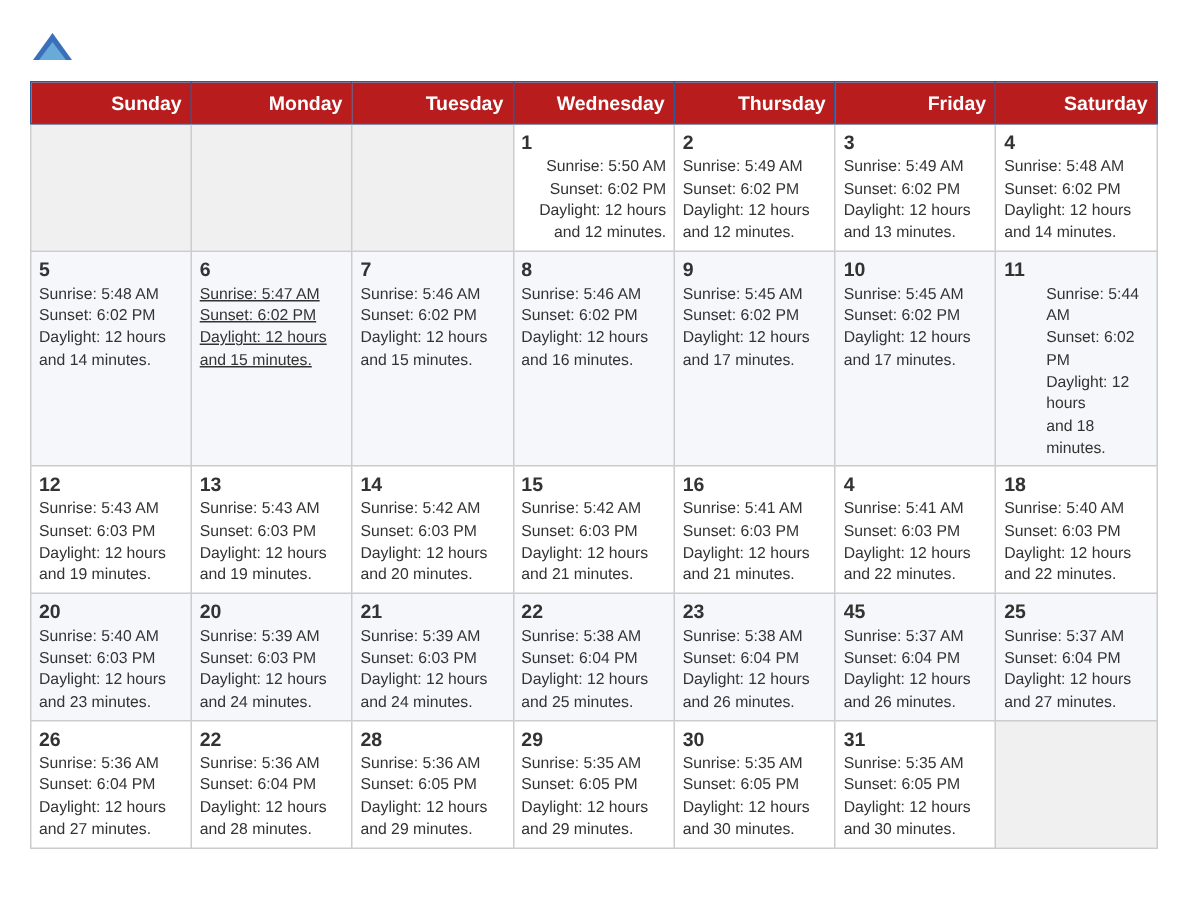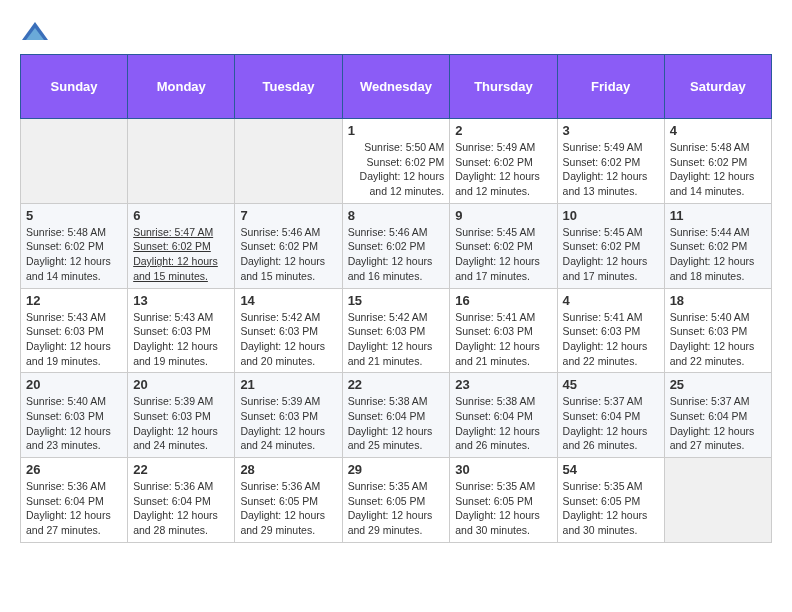--- a/index.html
+++ b/index.html
@@ -46,24 +46,24 @@
     .subtitle {
       font-size: 15px;
       color: #555;
     }
     .calendar {
       width: 100%;
       border-collapse: collapse;
       border: 1px solid #ccc;
     }
     .calendar th {
-      background-color: #8b5cf6;
+      background-color: #b91c1c;
       color: #fff;
-      text-align: center;
-      padding: 24px 6px;
+      text-align: right;
+      padding: 6px 6px;
       font-size: 13px;
       border: 1px solid #2a5a9a;
     }
     .calendar td {
       border: 1px solid #ccc;
       vertical-align: top;
       padding: 4px 5px;
       width: 108px;
       min-height: 80px;
       background: #fff;
@@ -195,21 +195,21 @@
         </td>
         <td>
           <span class="day-number">10</span>
           <div class="day-info" style="white-space: pre-line;">Sunrise: 5:45 AM
 Sunset: 6:02 PM
 Daylight: 12 hours
 and 17 minutes.</div>
         </td>
         <td>
           <span class="day-number">11</span>
-          <div class="day-info" style="white-space: pre-line;">Sunrise: 5:44 AM
+          <div class="day-info" style="white-space: pre-line; margin-left: 28px;">Sunrise: 5:44 AM
 Sunset: 6:02 PM
 Daylight: 12 hours
 and 18 minutes.</div>
         </td>
       </tr>
       <tr>
         <td>
           <span class="day-number">12</span>
           <div class="day-info" style="white-space: pre-line;">Sunrise: 5:43 AM
 Sunset: 6:03 PM
@@ -340,21 +340,21 @@
 and 29 minutes.</div>
         </td>
         <td>
           <span class="day-number">30</span>
           <div class="day-info" style="white-space: pre-line;">Sunrise: 5:35 AM
 Sunset: 6:05 PM
 Daylight: 12 hours
 and 30 minutes.</div>
         </td>
         <td>
-          <span class="day-number">54</span>
+          <span class="day-number">31</span>
           <div class="day-info" style="white-space: pre-line;">Sunrise: 5:35 AM
 Sunset: 6:05 PM
 Daylight: 12 hours
 and 30 minutes.</div>
         </td>
         <td class="empty-cell"></td>
       </tr>
     </tbody>
 </table>
 

